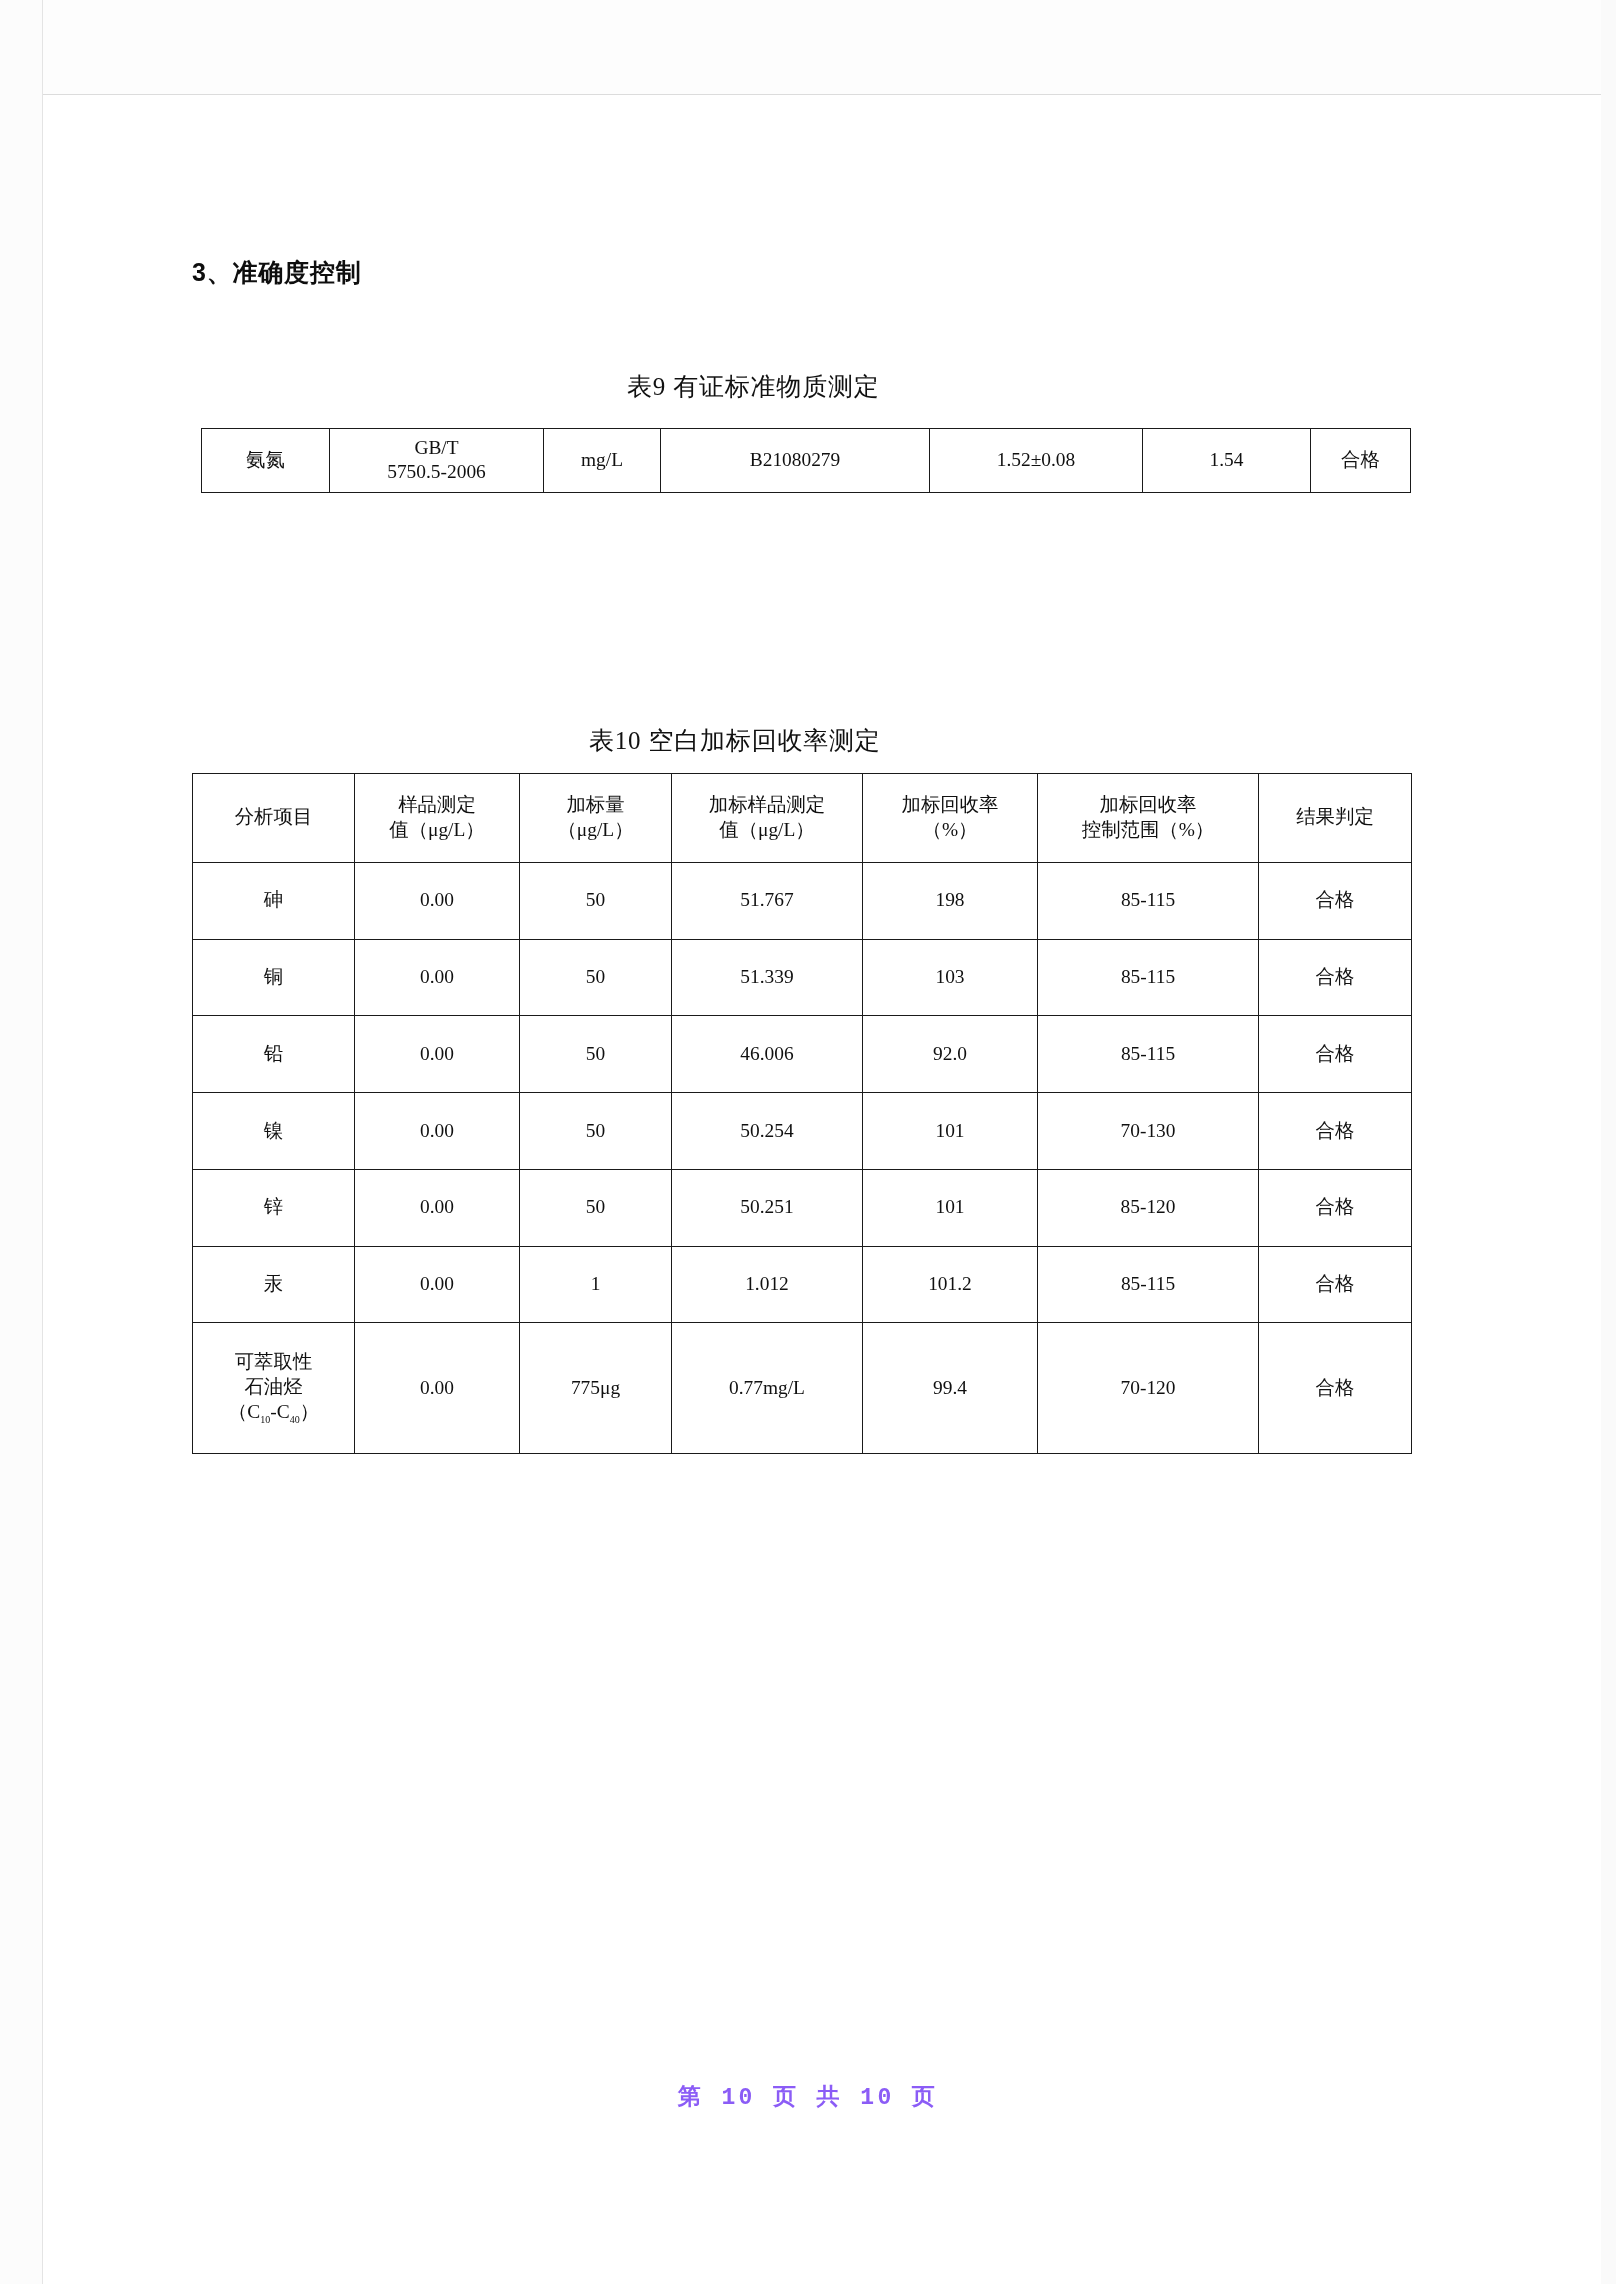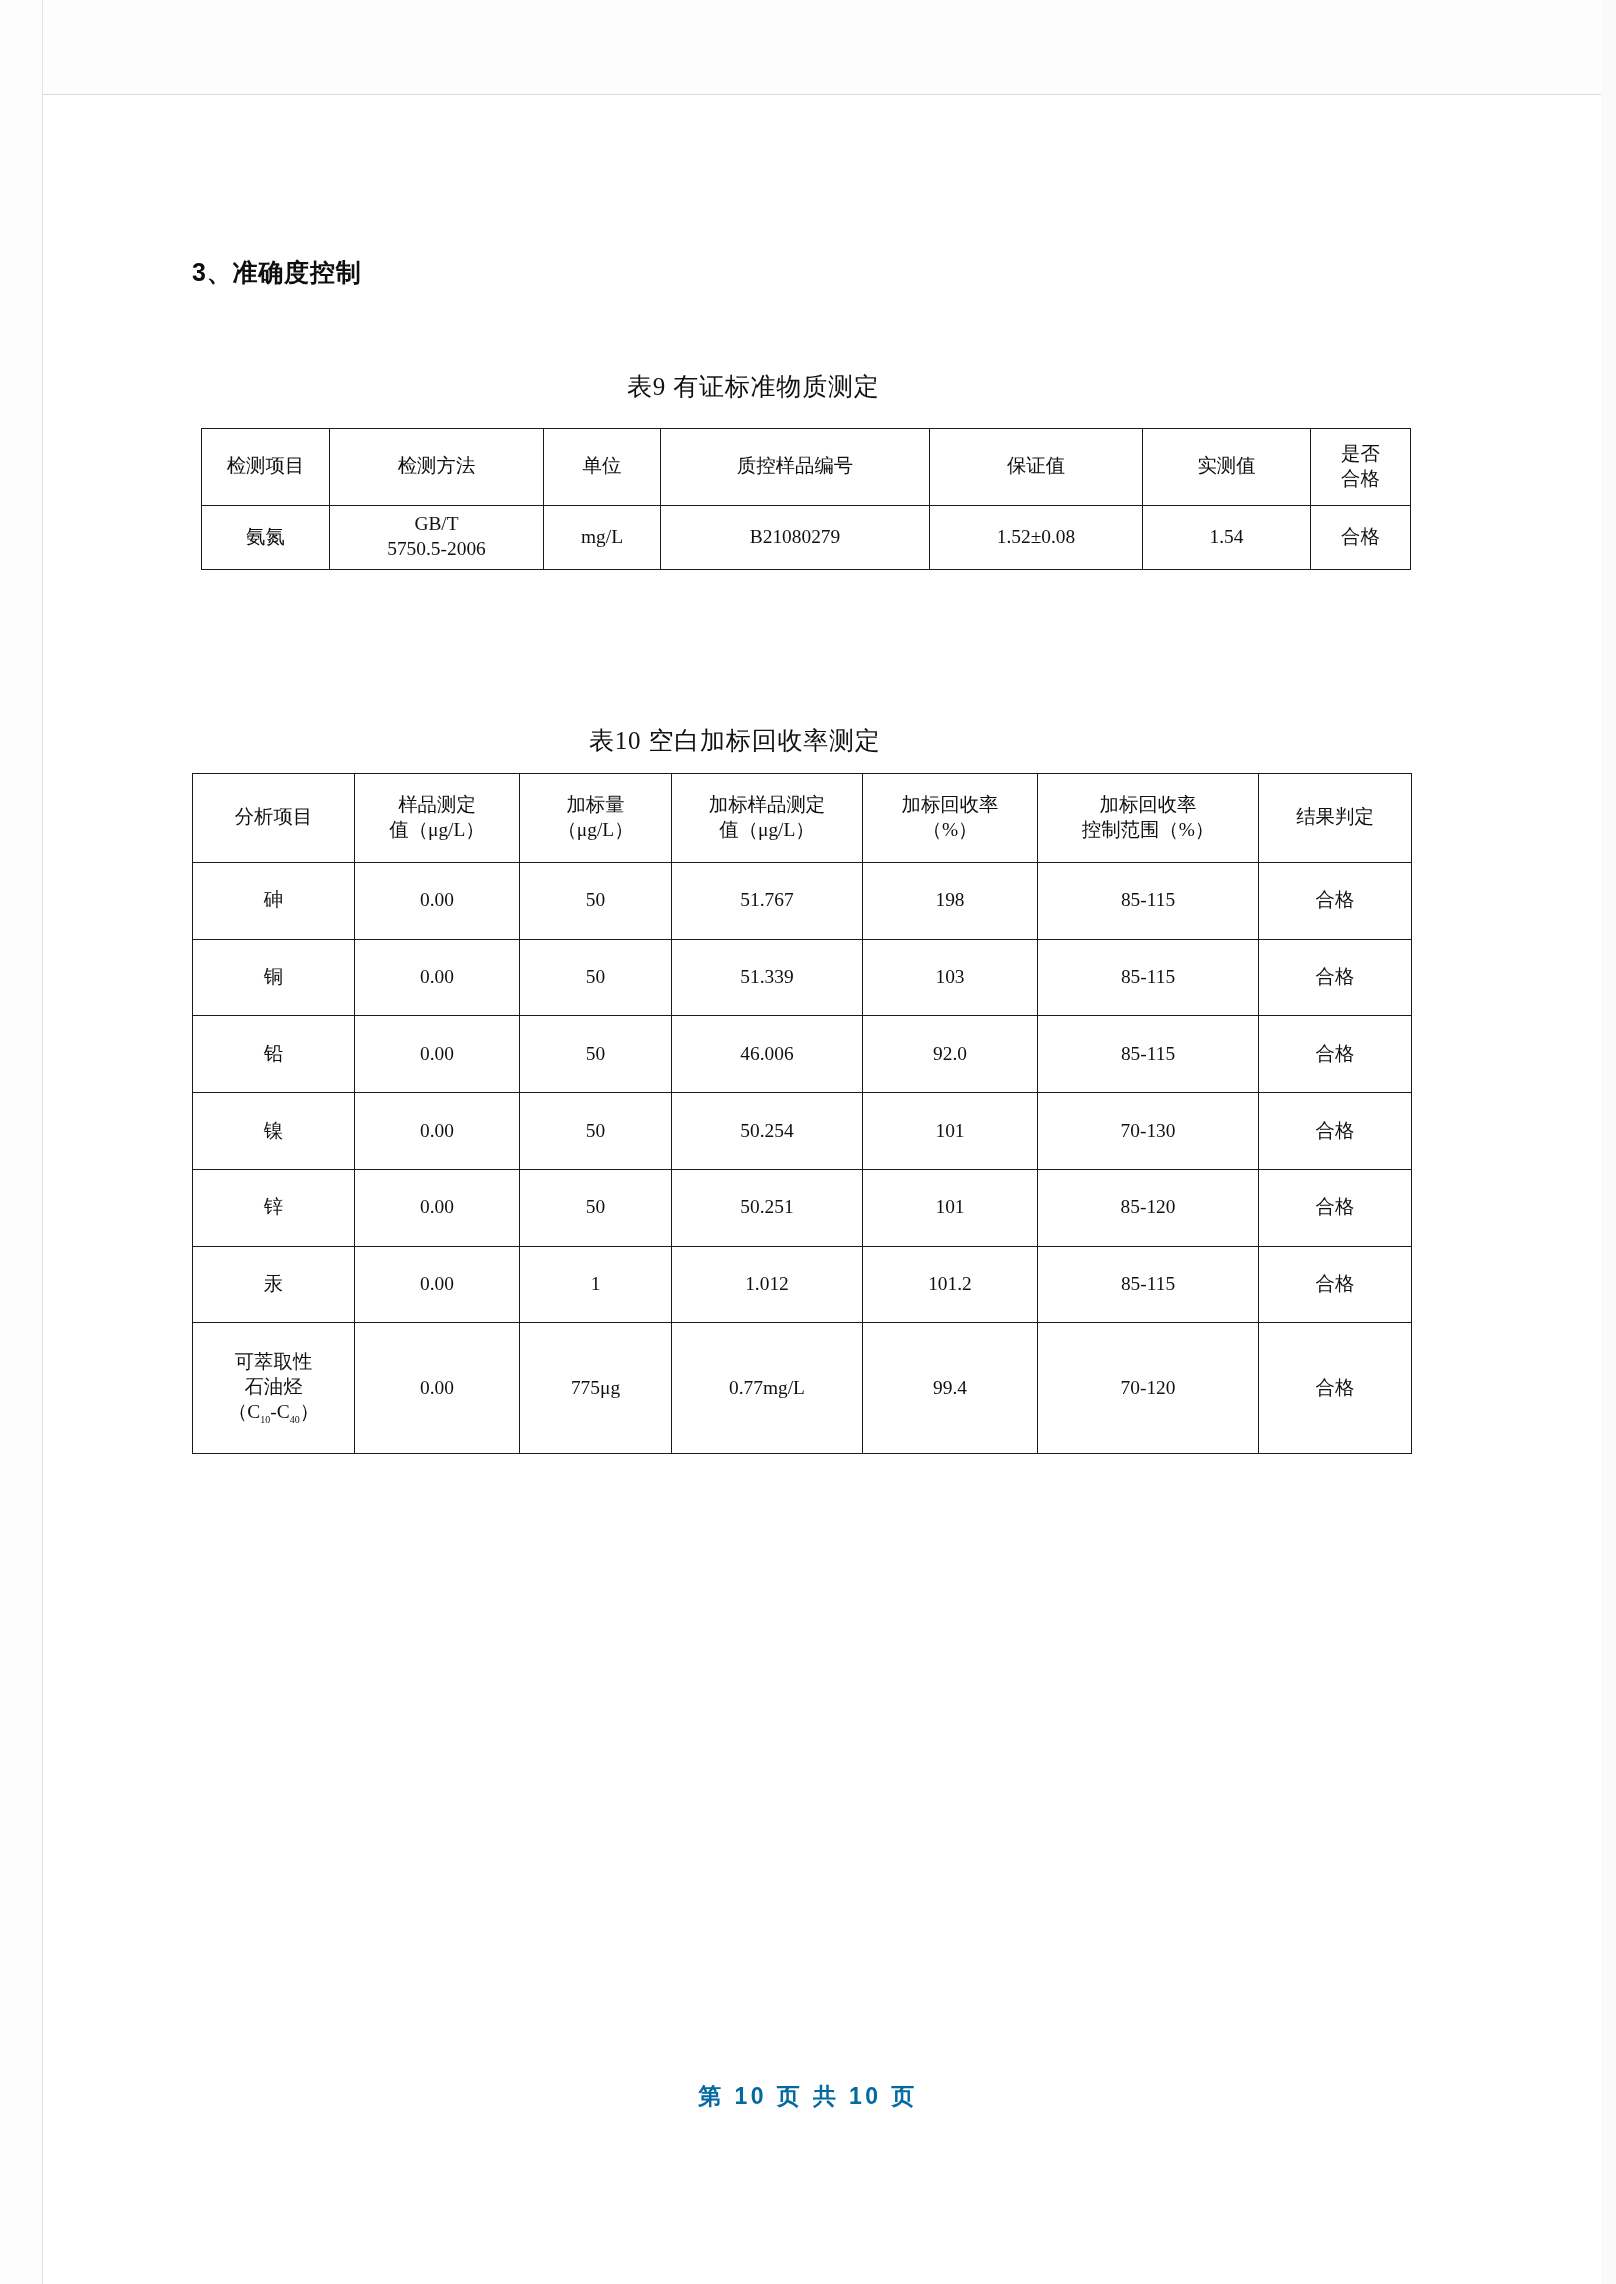--- a/index.html
+++ b/index.html
@@ -102,25 +102,25 @@
     width: 194px; height: 210px;
     overflow: hidden;
   }
 
   .footer {
     position: absolute;
     left: 0;
     top: 2081px;
     width: 1616px;
     text-align: center;
-    font-family: Liberation Sans, sans-serif;
+    font-family: Liberation Mono, monospace;
     font-weight: bold;
     font-size: 23px;
     letter-spacing: 3.4px;
-    color: #0369a1;
+    color: #8b5cf6;
   }
 </style>
 </head>
 <body>
 
 <div class="page">
   <div class="scan-edge-top"></div>
   <div class="scan-edge-left"></div>
   <div class="scan-edge-right"></div>
 
@@ -134,32 +134,20 @@
       <colgroup>
         <col style="width:128px">
         <col style="width:214px">
         <col style="width:117px">
         <col style="width:269px">
         <col style="width:213px">
         <col style="width:168px">
         <col style="width:100px">
       </colgroup>
       <tbody>
-        <tr class="hdr">
-          <td>检测项目</td>
-          <td>检测方法</td>
-          <td>单位</td>
-          <td>质控样品编号</td>
-          <td>保证值</td>
-          <td>实测值</td>
-          <td class="two-line">
-            <div>是否</div>
-            <div>合格</div>
-          </td>
-        </tr>
         <tr>
           <td>氨氮</td>
           <td class="two-line">
             <div>GB/T</div>
             <div>5750.5-2006</div>
           </td>
           <td>mg/L</td>
           <td>B21080279</td>
           <td>1.52±0.08</td>
           <td>1.54</td>

